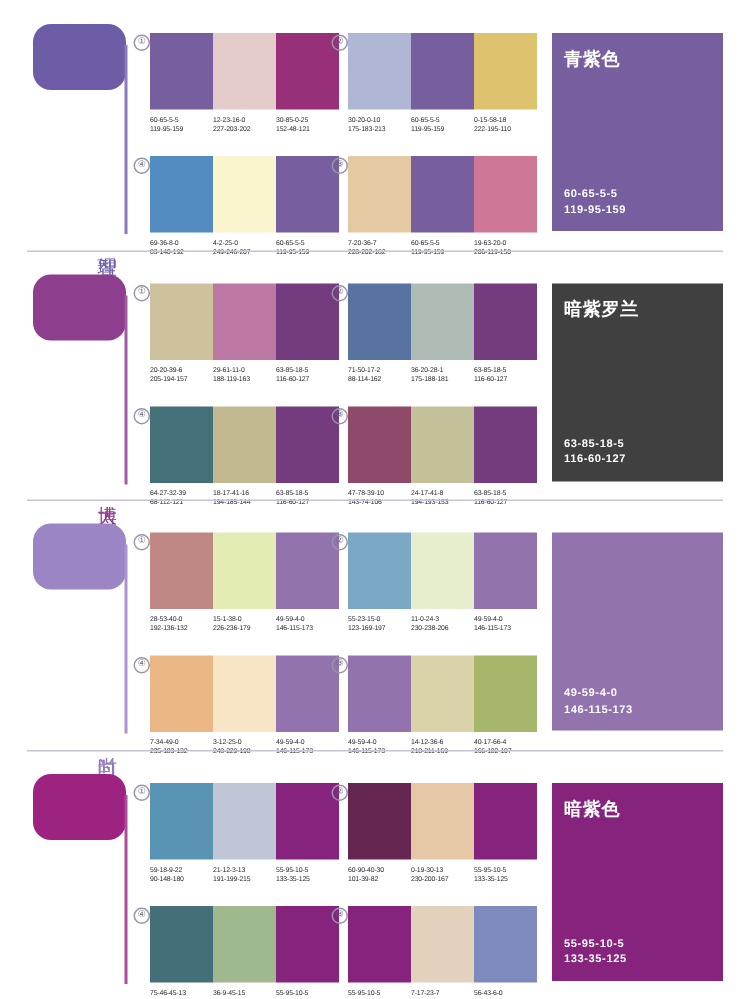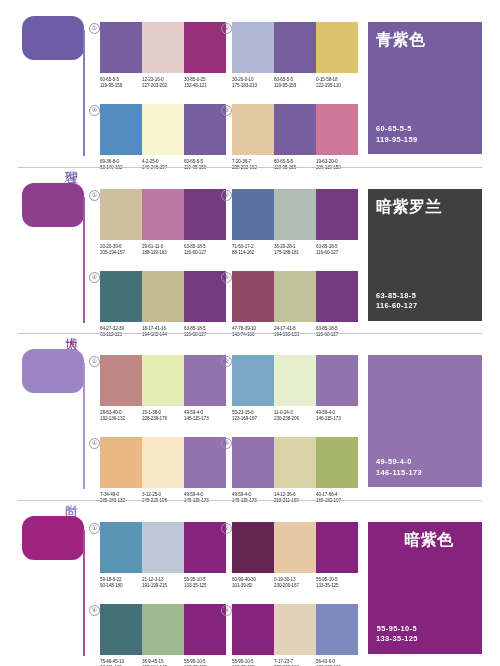--- a/index.html
+++ b/index.html
@@ -125,21 +125,21 @@
   .hero {
     position: absolute;
     left: 368px;
     top: 22px;
     width: 114px;
     height: 132px;
     box-sizing: border-box;
     padding: 8px 0 0 8px;
   }
   .hero-name {
-    font-size: 16px;
+    font-size: 12px;
     font-weight: bold;
     color: #ffffff;
     line-height: 19px;
     letter-spacing: 0.5px;
     white-space: nowrap;
   }
   .hero-codes {
     position: absolute;
     left: 8px;
     bottom: 9px;
@@ -559,21 +559,21 @@
                 <span class="cmyk">7-17-23-7</span>
                 <span class="rgb">228-209-188</span>
               </div>
               <div class="code">
                 <span class="cmyk">56-43-6-0</span>
                 <span class="rgb">126-138-189</span>
               </div>
             </div>
           </div>
         </div>
-        <div class="hero" style="background: rgb(133, 35, 125); text-align: center;">
+        <div class="hero" style="background: rgb(133, 35, 125);">
           <div class="hero-name">暗紫色</div>
           <div class="hero-codes">
             <span>55-95-10-5</span>
             <span>133-35-125</span>
           </div>
         </div>
       </div>
     </div>
 </div>
 

